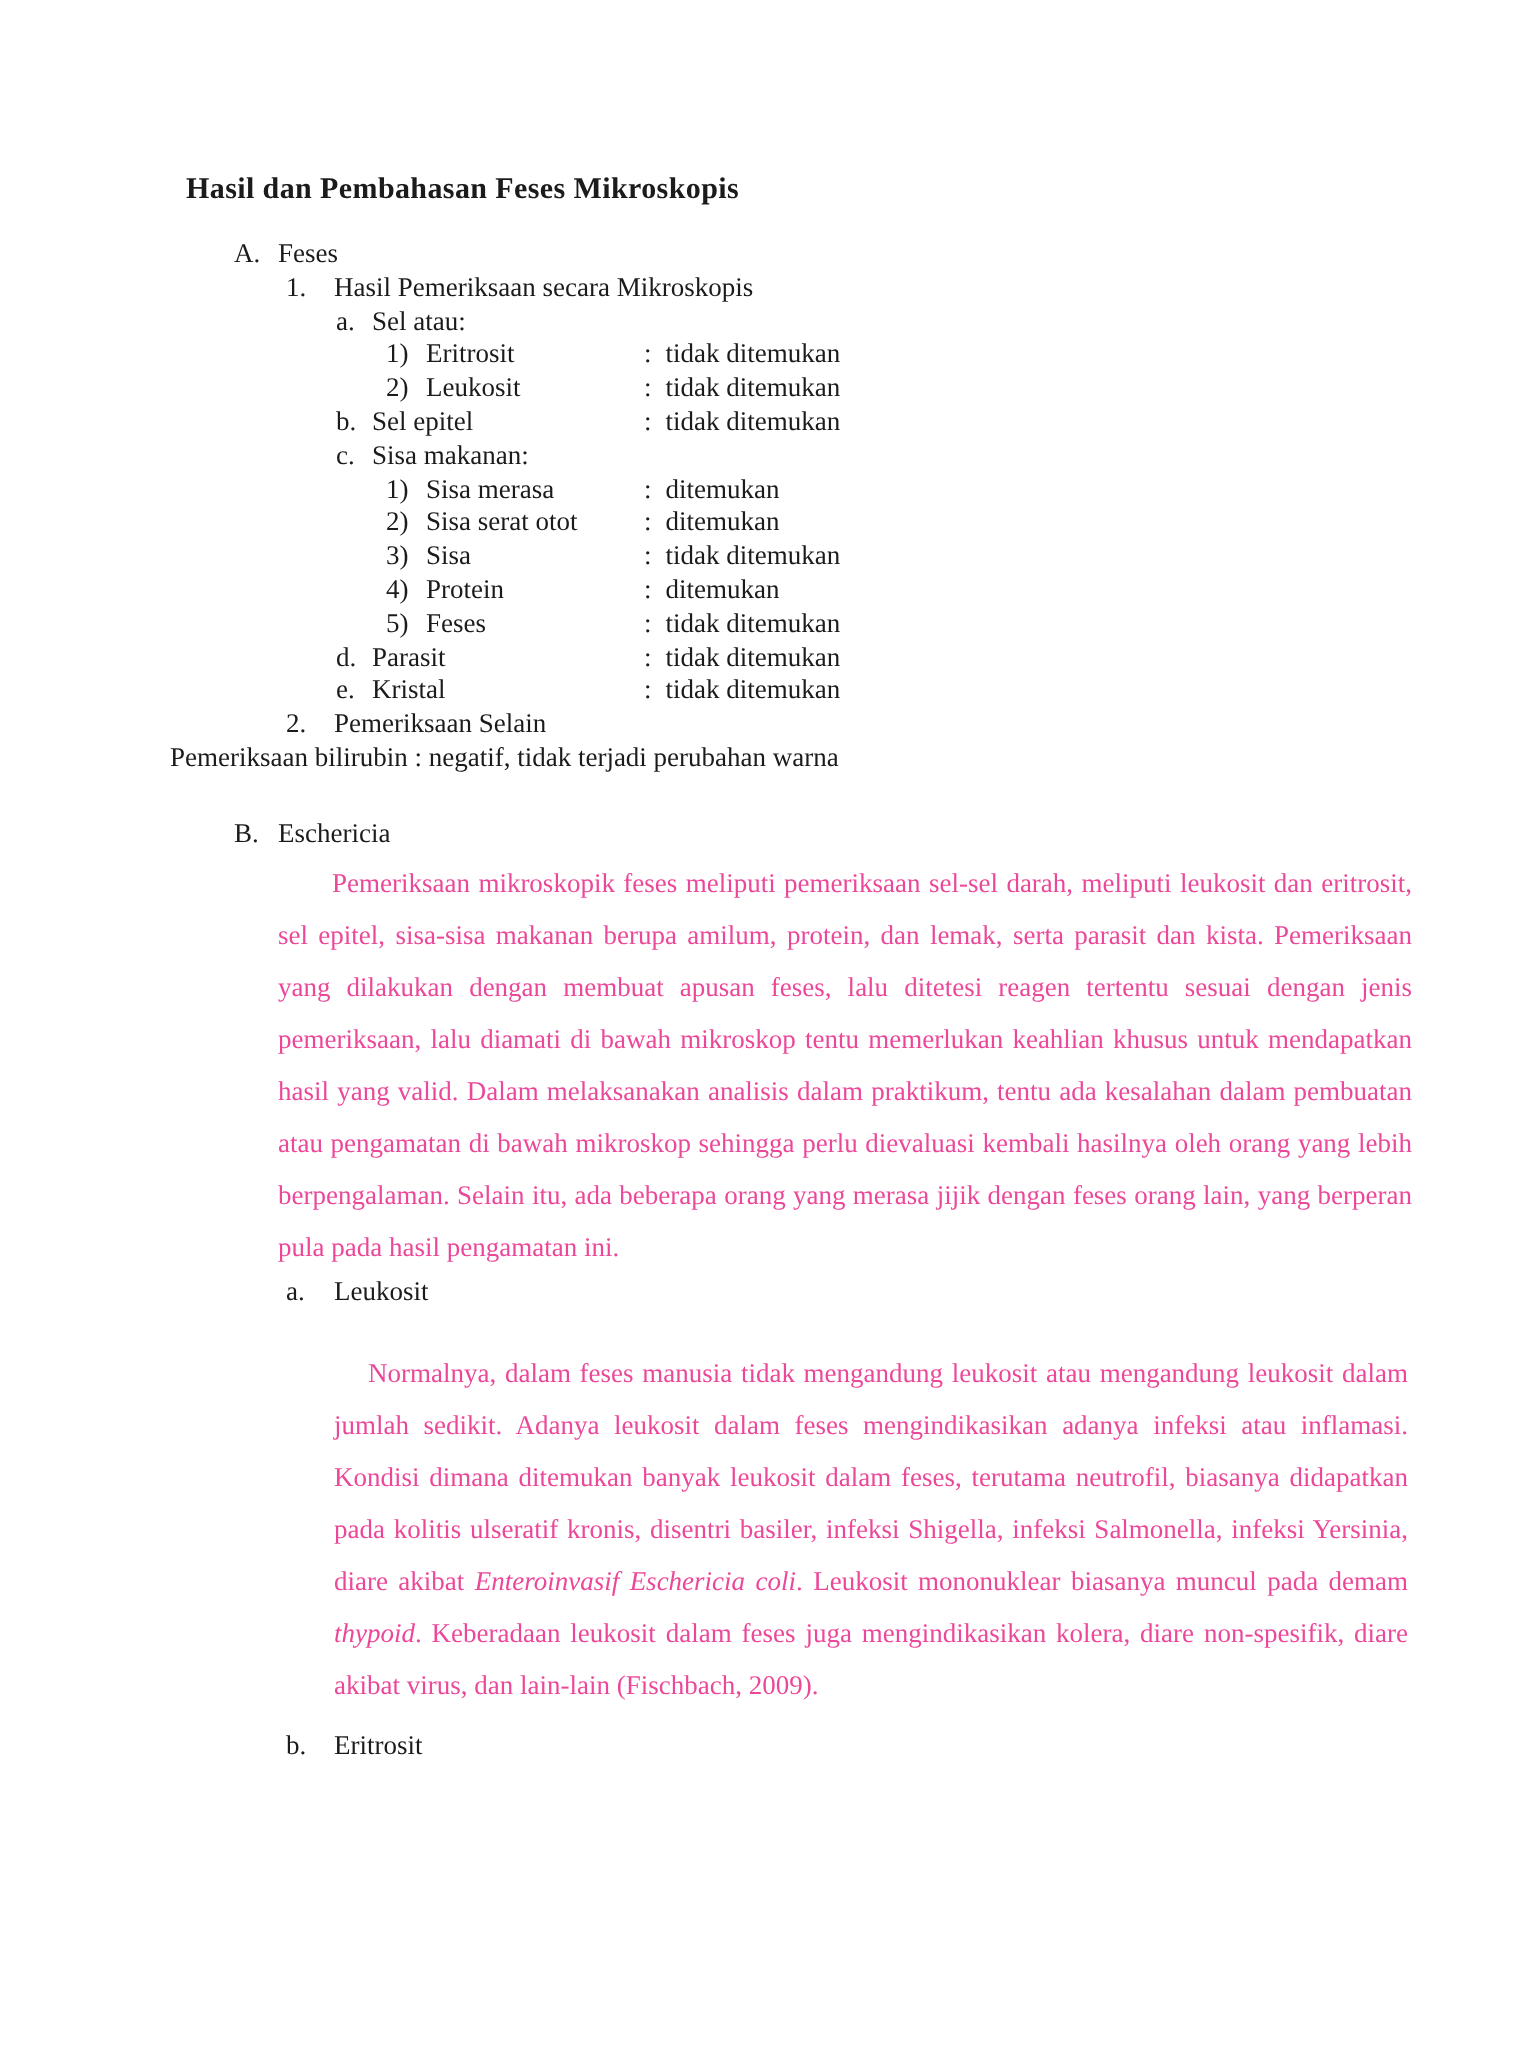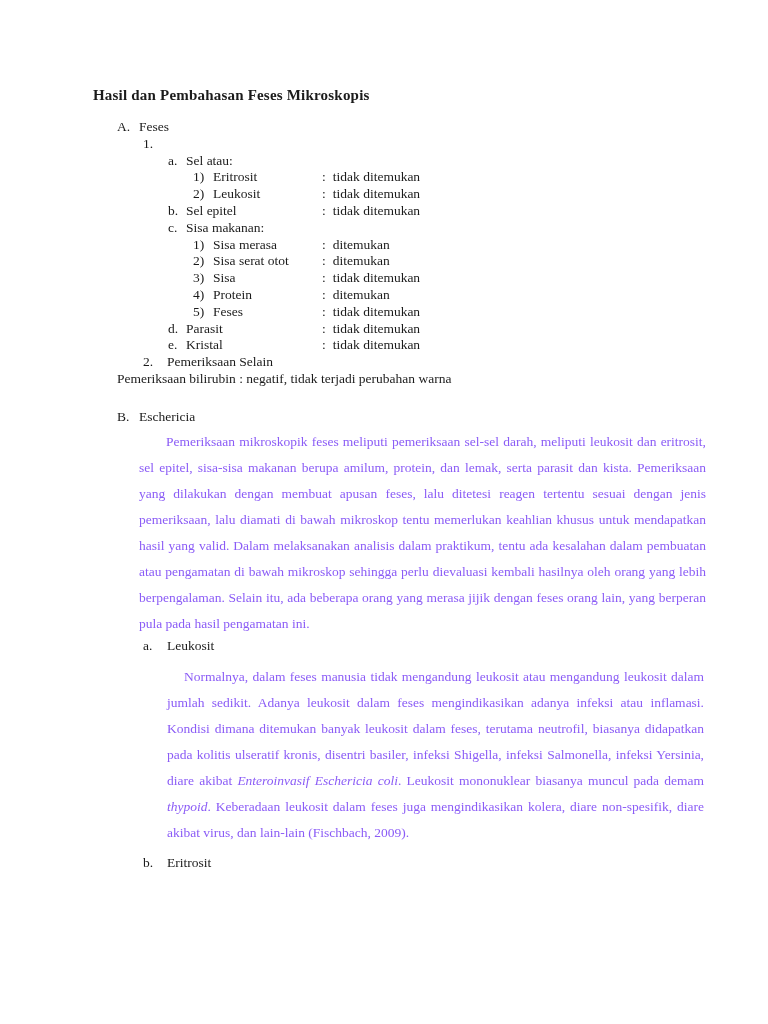--- a/index.html
+++ b/index.html
@@ -18,46 +18,47 @@
   .row-A .lbl { width:22px; flex:0 0 22px; }
   .row-1 { margin-left:143px; }
   .row-1 .lbl { width:24px; flex:0 0 24px; }
   .row-a { margin-left:168px; }
   .row-a .lbl { width:18px; flex:0 0 18px; }
   .row-n { margin-left:193px; }
   .row-n .lbl { width:20px; flex:0 0 20px; }
   .term-n { width:109px; flex:0 0 109px; }
   .term-a { width:136px; flex:0 0 136px; }
   .val .colon { display:inline-block; margin-right:7px; }
-  .plain-line { margin-left:117px; }
+  .plain-line { margin-left:85px; }
   .section-b { margin-top:21px; }
   .para {
-    font-size:13.5px; line-height:26px; text-align:justify; color:#8b5cf6;
+    font-size:13.5px; line-height:26px; text-align:justify; color:#ec4899;
   }
   .para-b { margin-left:139px; width:567px; text-indent:27px; margin-top:3px; }
-  .para-a { margin-left:167px; width:537px; text-indent:17px; margin-top:10px;font-family:Liberation Serif, serif; }
+  .para-a { margin-left:167px; width:537px; text-indent:17px; margin-top:20px;font-family:Liberation Serif, serif; }
   .sub-h { margin-top:1px; }
   .sub-h-b { margin-top:9px; }
 </style>
 </head>
 <body>
 
 <div class="page">
 
   <div class="doc-title">Hasil dan Pembahasan Feses Mikroskopis</div>
 
   <div class="outline">
 
     <div class="line flexrow row-A">
       <span class="lbl">A.</span>
       <span>Feses</span>
     </div>
 
     <div class="line flexrow row-1">
       <span class="lbl">1.</span>
+      <span>Hasil Pemeriksaan secara Mikroskopis</span>
     </div>
 
     <div class="line flexrow row-a">
       <span class="lbl">a.</span>
       <span>Sel atau:</span>
     </div>
 
     <div class="line flexrow row-n">
       <span class="lbl">1)</span>
       <span class="term-n">Eritrosit</span>

